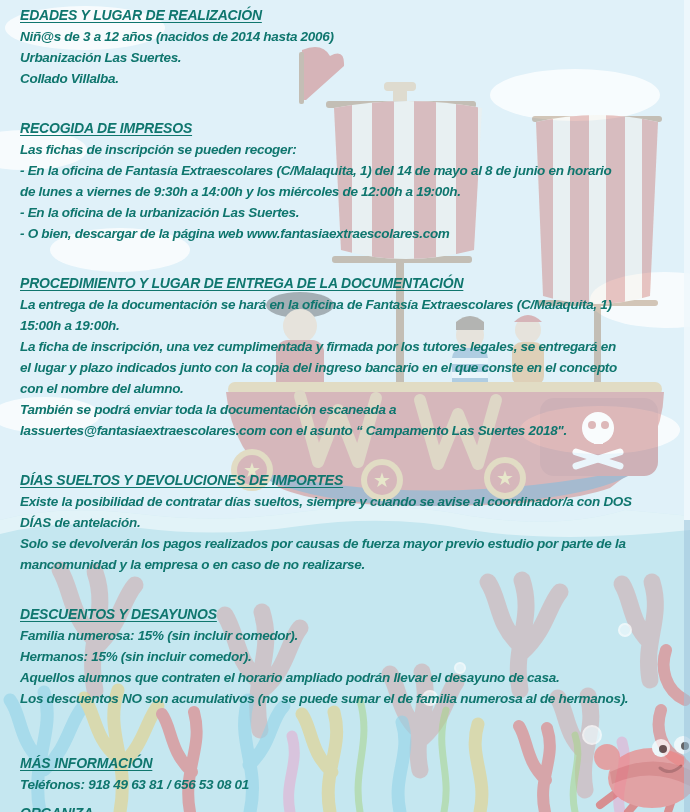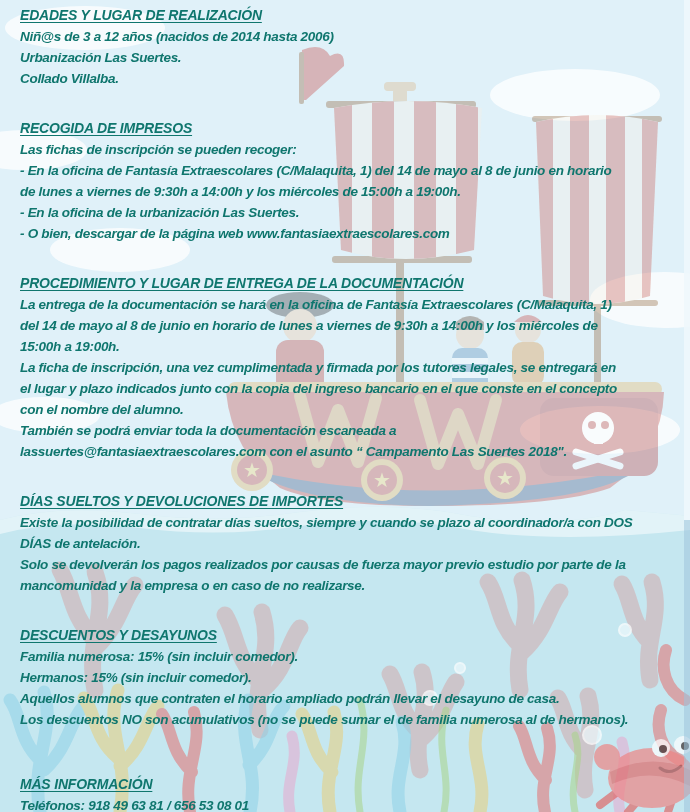--- a/index.html
+++ b/index.html
@@ -231,40 +231,39 @@
       <h2 class="hd">EDADES Y LUGAR DE REALIZACIÓN</h2>
       <div class="ln">Niñ@s de 3 a 12 años (nacidos de 2014 hasta 2006)</div>
       <div class="ln">Urbanización Las Suertes.</div>
       <div class="ln">Collado Villalba.</div>
     </section>
 
     <section class="sec">
       <h2 class="hd">RECOGIDA DE IMPRESOS</h2>
       <div class="ln">Las fichas de inscripción se pueden recoger:</div>
       <div class="ln">- En la oficina de Fantasía Extraescolares (C/Malaquita, 1) del 14 de mayo al 8 de junio en horario</div>
-      <div class="ln">de lunes a viernes de 9:30h a 14:00h y los miércoles de 15:00h a 19:00h.</div>
+      <div class="ln">de lunes a viernes de 9:30h a 14:00h y los miércoles de 12:00h a 19:00h.</div>
       <div class="ln">- En la oficina de la urbanización Las Suertes.</div>
       <div class="ln">- O bien, descargar de la página web www.fantasiaextraescolares.com</div>
     </section>
 
     <section class="sec">
       <h2 class="hd">PROCEDIMIENTO Y LUGAR DE ENTREGA DE LA DOCUMENTACIÓN</h2>
       <div class="ln">La entrega de la documentación se hará en la oficina de Fantasía Extraescolares (C/Malaquita, 1)</div>
-      <div class="ln">del 14 de mayo al 8 de junio en horario de lunes a viernes de 9:30h a 14:00h y los miércoles de</div>
       <div class="ln">15:00h a 19:00h.</div>
       <div class="ln">La ficha de inscripción, una vez cumplimentada y firmada por los tutores legales, se entregará en</div>
       <div class="ln">el lugar y plazo indicados junto con la copia del ingreso bancario en el que conste en el concepto</div>
       <div class="ln">con el nombre del alumno.</div>
       <div class="ln">También se podrá enviar toda la documentación escaneada a</div>
       <div class="ln">lassuertes@fantasiaextraescolares.com con el asunto “ Campamento Las Suertes 2018".</div>
     </section>
 
     <section class="sec">
       <h2 class="hd">DÍAS SUELTOS Y DEVOLUCIONES DE IMPORTES</h2>
-      <div class="ln">Existe la posibilidad de contratar días sueltos, siempre y cuando se plazo al coordinador/a con DOS</div>
+      <div class="ln">Existe la posibilidad de contratar días sueltos, siempre y cuando se avise al coordinador/a con DOS</div>
       <div class="ln">DÍAS de antelación.</div>
       <div class="ln">Solo se devolverán los pagos realizados por causas de fuerza mayor previo estudio por parte de la</div>
       <div class="ln">mancomunidad y la empresa o en caso de no realizarse.</div>
     </section>
 
     <section class="sec">
       <h2 class="hd">DESCUENTOS Y DESAYUNOS</h2>
       <div class="ln">Familia numerosa: 15% (sin incluir comedor).</div>
       <div class="ln">Hermanos: 15% (sin incluir comedor).</div>
       <div class="ln">Aquellos alumnos que contraten el horario ampliado podrán llevar el desayuno de casa.</div>

